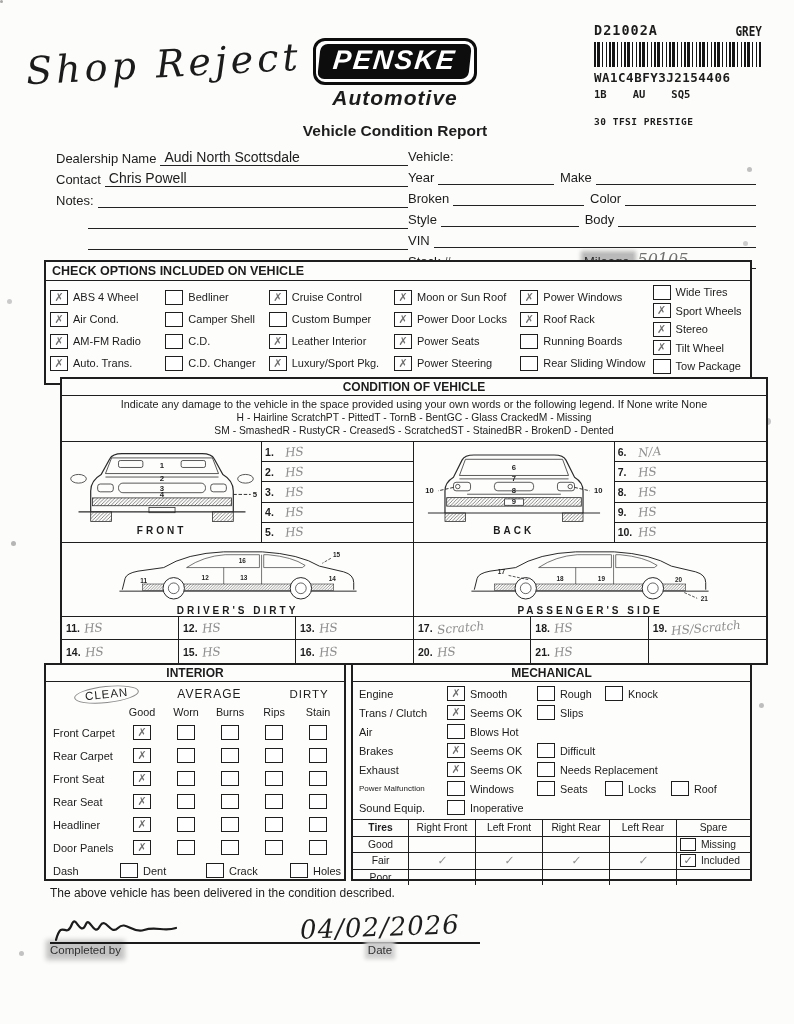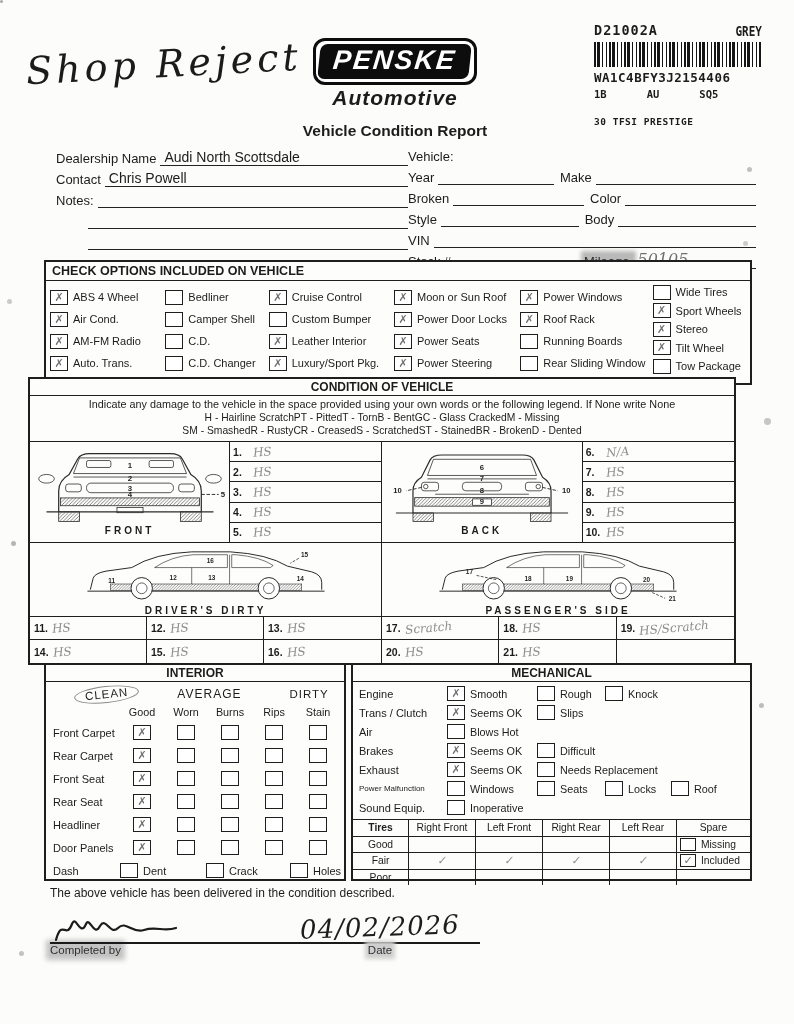--- a/index.html
+++ b/index.html
@@ -12,21 +12,21 @@
   .logo-inner{background:#0d0d0d;color:#fff;font-style:italic;font-weight:bold;font-size:27px;letter-spacing:2px;padding:1px 14px 3px;border-radius:7px;display:block;transform:skewX(-6deg);font-family:"Liberation Sans",sans-serif;}
   .logo-sub{font-style:italic;font-weight:bold;font-size:21px;margin-top:1px;letter-spacing:1px;}
   .report-title{left:272px;top:122px;width:246px;text-align:center;font-weight:bold;font-size:15.5px;}
   
   .sticker{left:594px;top:22px;width:168px;font-family:"DejaVu Sans Mono",monospace;}
   .sticker-row1{display:flex;justify-content:space-between;align-items:baseline;}
   .sticker-code{font-weight:bold;font-size:13.5px;letter-spacing:1px;}
   .sticker-color{font-weight:bold;font-size:11px;transform:scaleY(1.2);}
   .barcode{height:25px;margin:4px 0 3px;background:repeating-linear-gradient(90deg,#151515 0 2px,#fff 2px 3px,#151515 3px 6px,#fff 6px 8px,#151515 8px 9px,#fff 9px 12px,#151515 12px 13px,#fff 13px 15px);}
   .sticker-vin{font-weight:bold;font-size:12.5px;letter-spacing:0.5px;}
-  .sticker-codes{display:flex;gap:40px;font-size:10.5px;font-weight:bold;margin-top:3px;}
+  .sticker-codes{display:flex;gap:26px;font-size:10.5px;font-weight:bold;margin-top:3px;}
   .sticker-trim{font-size:9.5px;font-weight:bold;margin-top:16px;letter-spacing:0.5px;}
   
   .info{left:56px;top:148px;width:700px;display:flex;font-size:13px;}
   .info-left{width:352px;}
   .info-right{width:348px;}
   .fline{display:flex;align-items:flex-end;margin-bottom:3px;height:18px;}
   .flabel{white-space:nowrap;padding-right:4px;}
   .ful{flex:1;border-bottom:1.6px solid #222;min-height:15px;line-height:15px;padding-left:4px;white-space:nowrap;}
   .typed{font-size:14px;}
   .hand-ink{font-family:"DejaVu Serif",serif;font-style:italic;color:#6f6f6f;font-size:16px;line-height:14px;}
@@ -34,21 +34,21 @@
   
   .options{left:44px;top:260px;width:708px;border:2px solid #1e1e1e;box-sizing:border-box;background:#fdfdfc;}
   .box-title{font-weight:bold;font-size:12.5px;padding:2px 6px;border-bottom:1.8px solid #1e1e1e;}
   .options-grid{display:flex;padding:5px 2px 7px 4px;}
   .opt-col{display:flex;flex-direction:column;justify-content:flex-start;}
   .c1{width:116px;}.c2{width:104px;}.c3{width:126px;}.c4{width:127px;}.c5{width:133px;}.c6{width:96px;margin-top:-3px;}
   .opt-item{display:flex;align-items:center;height:22px;font-size:11px;white-space:nowrap;}
   .c6 .opt-item{height:18.5px;}
   .cb{width:16px;height:13px;border:1.7px solid #1e1e1e;flex:none;display:flex;align-items:center;justify-content:center;margin-right:5px;font-size:11px;color:#6e6e6e;font-family:"DejaVu Sans",sans-serif;line-height:1;background:#fff;}
   
-  .condition{left:28px;top:377px;width:708px;border:2px solid #1e1e1e;box-sizing:border-box;background:#fdfdfc;}
+  .condition{left:60px;top:377px;width:708px;border:2px solid #1e1e1e;box-sizing:border-box;background:#fdfdfc;}
   .cond-title{text-align:center;font-weight:bold;font-size:12px;border-bottom:1.5px solid #1e1e1e;padding:1px;}
   .cond-instr{text-align:center;font-size:10.8px;padding:2px 4px 0;}
   .legend{font-size:10.3px;padding:1px 8px 4px;border-bottom:1.8px solid #1e1e1e;}
   .legend-row{display:flex;justify-content:center;padding:1px 0;}
   .diag-row{display:flex;}
   .half{width:50%;box-sizing:border-box;}
   .half.lft{border-right:1.6px solid #1e1e1e;}
   .diag-top{display:flex;height:100px;border-bottom:1.6px solid #1e1e1e;}
   .car-cell{width:57%;border-right:1.2px solid #1e1e1e;box-sizing:border-box;text-align:center;padding-top:2px;}
   .lines-cell{width:43%;display:flex;flex-direction:column;}

